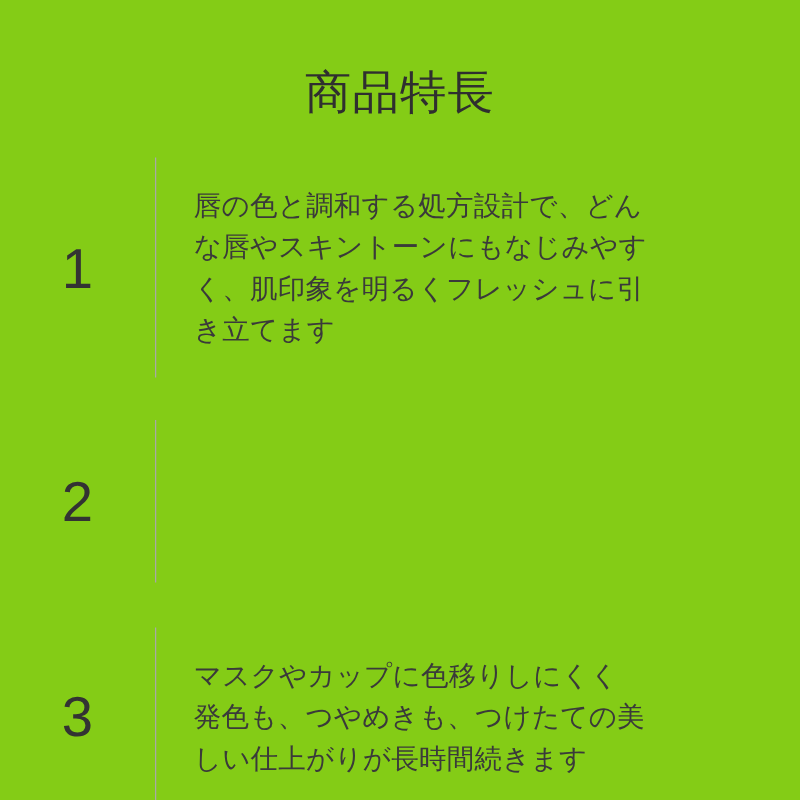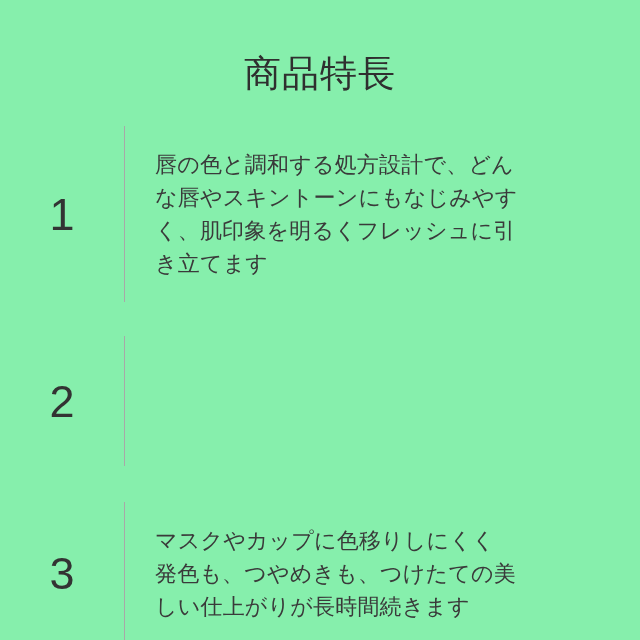--- a/index.html
+++ b/index.html
@@ -12,21 +12,21 @@
     background: #ffffff;
     font-family: "Liberation Sans", "DejaVu Sans", sans-serif;
     overflow: hidden;
   }
 
   .page {
     position: relative;
     width: 640px;
     height: 640px;
     box-sizing: border-box;
-    background: #86efac;
+    background: #84cc16;
   }
 
   
   .page-title {
     position: absolute;
     top: 52px;
     left: 0;
     width: 640px;
     text-align: center;
     font-size: 37px;

